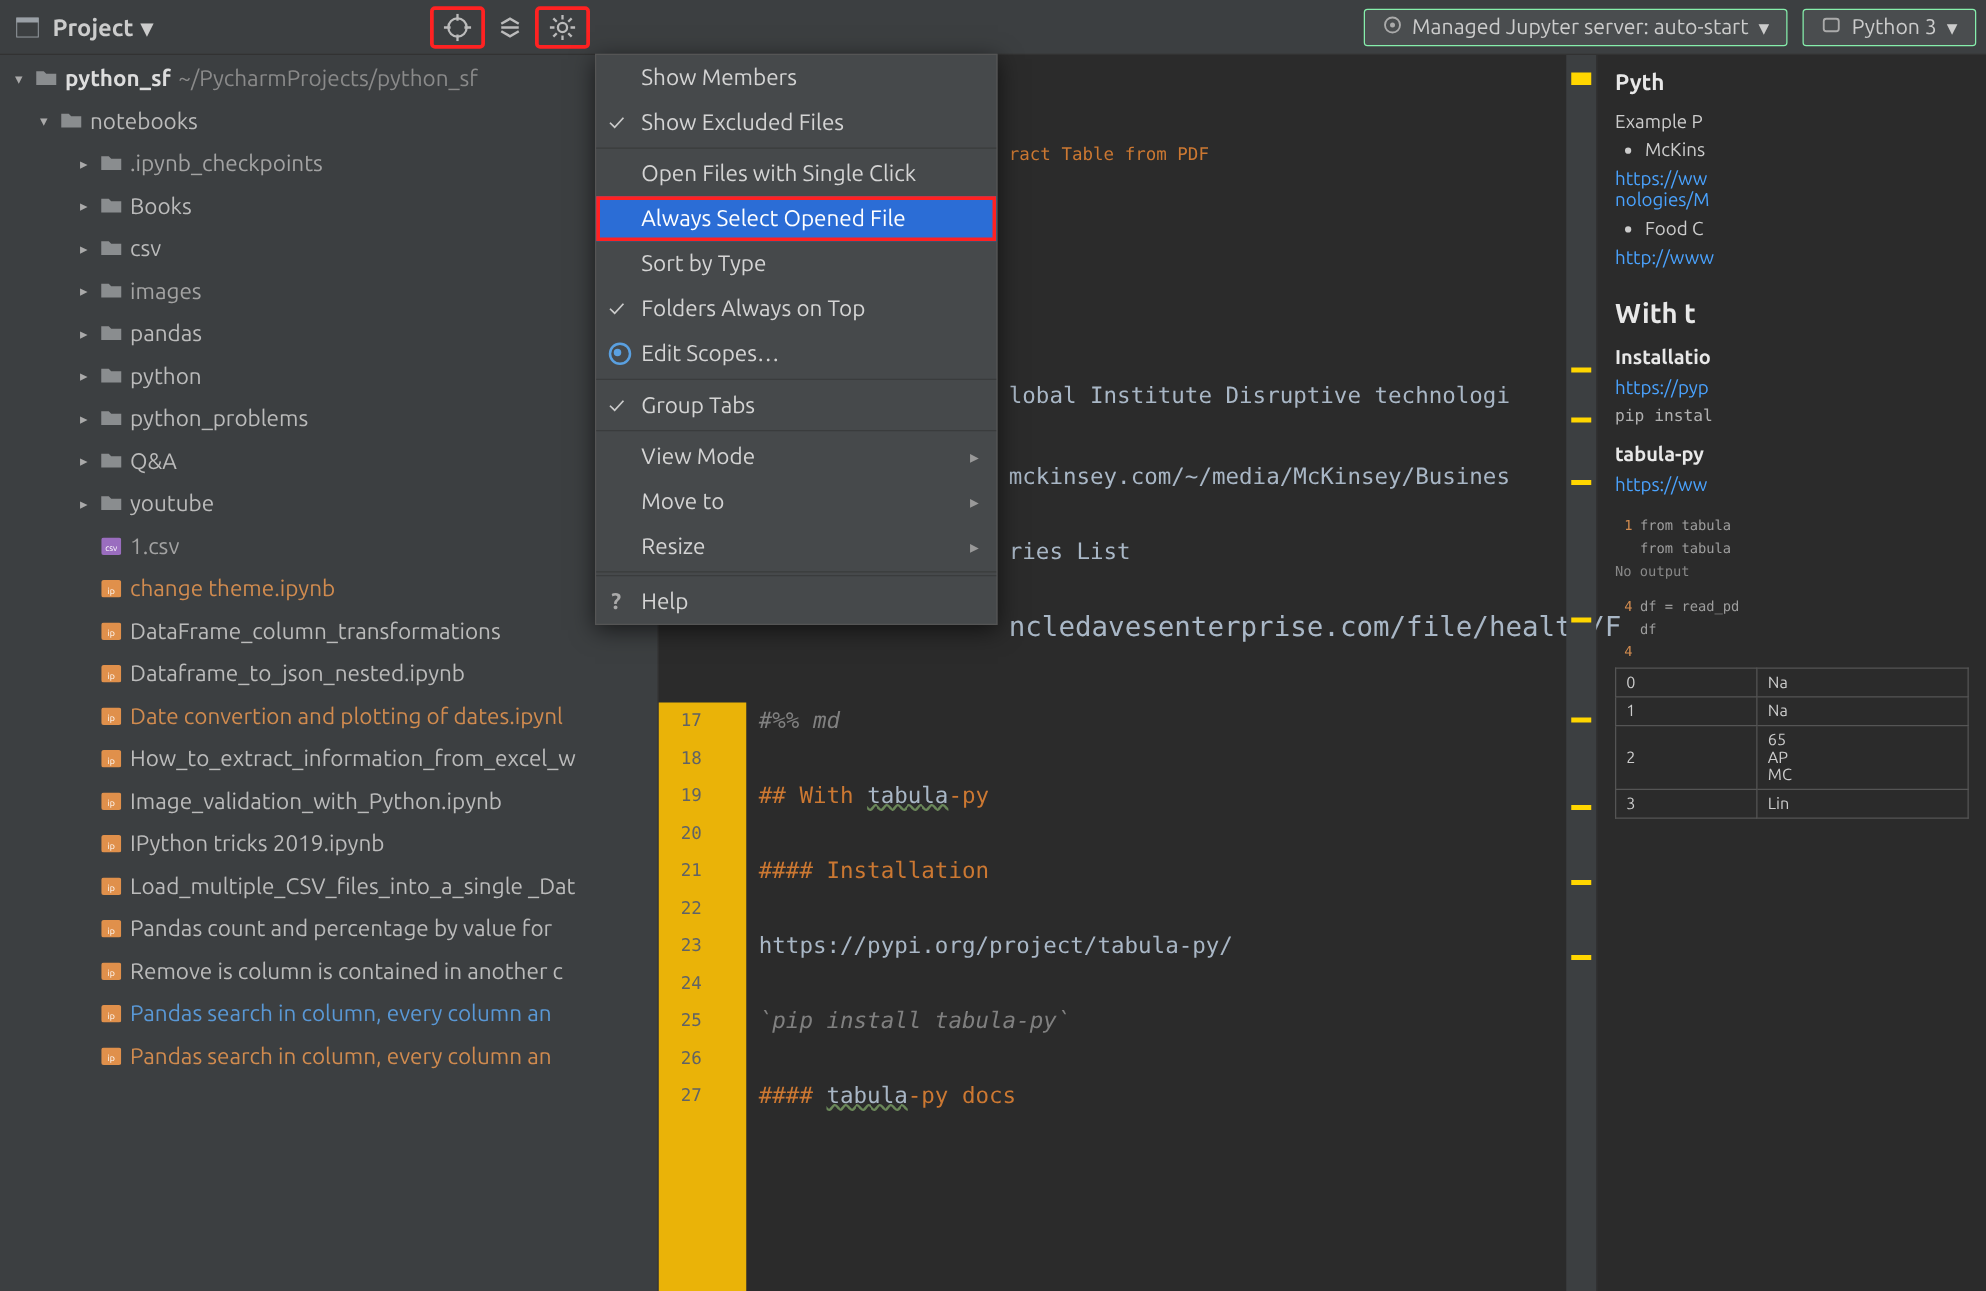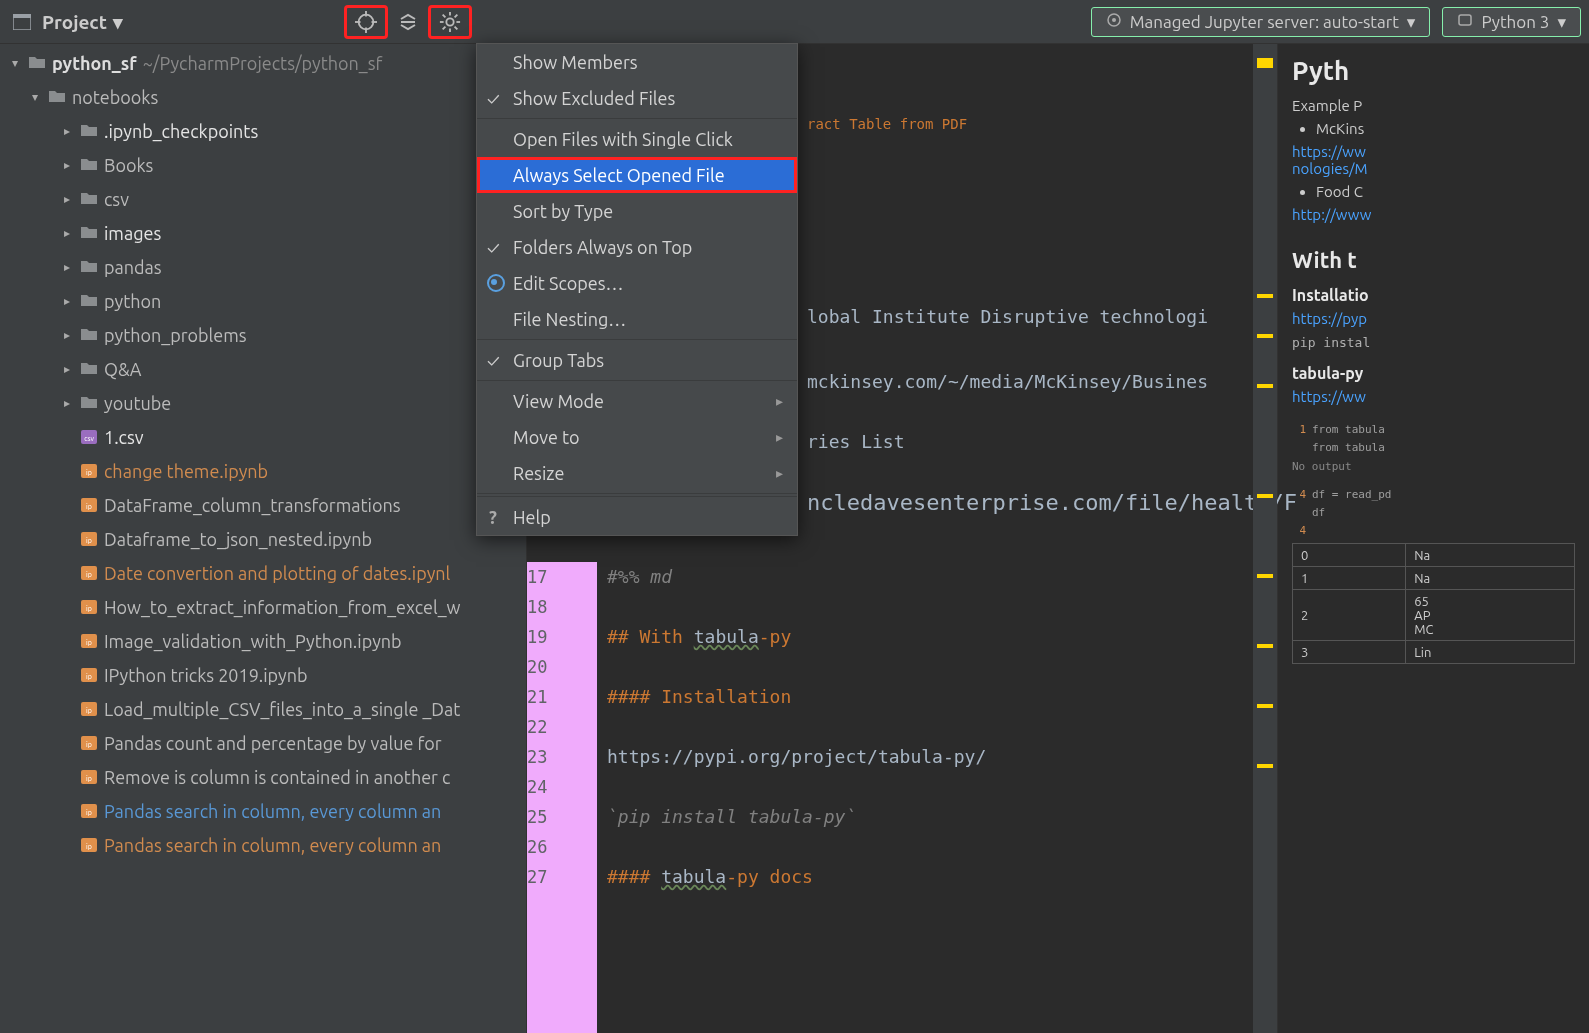--- a/index.html
+++ b/index.html
@@ -100,21 +100,21 @@
   align-items: center;
   justify-content: center;
   font-size: 12px;
   color: #aaa;
 }
 .folder-icon svg { width: 18px; height: 16px; }
 .file-icon { width: 18px; height: 16px; display:inline-flex; align-items:center; justify-content:center; }
 .label { font-size: 18px; }
 .label.bold { font-weight: 700; color: #ddd; }
 .label.orange { color: #d18b4f; }
-.label.olive { color: #e5e5e5; }
+.label.olive { color: #a3a3a3; }
 .label.blue { color: #5998d6; }
 .label.dim { color: #8a8a8a; font-size: 18px; }
 .indent-1 { padding-left: 28px; }
 .indent-2 { padding-left: 60px; }
 
 .editor {
   flex: 1;
   background: #2b2b2b;
   position: relative;
   display: flex;
@@ -123,25 +123,25 @@
 .editor-top-dark {
   height: 12px; background:#2b2b2b;
 }
 .editor-content {
   position: relative;
   flex: 1;
   display: flex;
 }
 .gutter {
   width: 70px;
-  background: #f0abfc;
-  text-align: left;
+  background: #eab308;
+  text-align: center;
   padding-right: 18px;
   color: #606366;
-  font-size: 17px;
+  font-size: 14px;
   font-family: "DejaVu Sans Mono","Consolas",monospace;
 }
 .gutter-line { height: 30px; line-height: 30px; }
 .code {
   flex: 1;
   font-family: "DejaVu Sans Mono","Consolas",monospace;
   font-size: 18px;
   color: #a9b7c6;
   position: relative;
 }
@@ -163,21 +163,21 @@
 .rightpanel {
   width: 312px;
   background: #2b2b2b;
   border-left: 1px solid #323232;
   padding: 12px 14px;
   overflow: hidden;
   color: #ccc;
   font-size: 15px;
 }
 .rightpanel h1 {
-  font-size: 26px; font-weight: 700; color: #e8e8e8; margin-bottom: 12px;
+  font-size: 18px; font-weight: 700; color: #e8e8e8; margin-bottom: 12px;
 }
 .rightpanel h2 {
   font-size: 22px; font-weight: 700; color: #e8e8e8; margin-top: 24px; margin-bottom: 10px;
 }
 .rightpanel h4 {
   font-size: 16px; font-weight: 700; color: #e8e8e8; margin-top: 14px; margin-bottom: 6px;
 }
 .rightpanel .link { color: #4aa3ff; }
 .rightpanel ul { list-style: disc; padding-left: 24px; margin: 6px 0; }
 .rightpanel .mono { font-family: monospace; font-size: 13px; color: #b0b0b0; }
@@ -655,21 +655,20 @@
 
 <div class="context-menu">
   <div class="menu-item">Show Members</div>
   <div class="menu-item has-check">Show Excluded Files</div>
   <div class="menu-sep"></div>
   <div class="menu-item">Open Files with Single Click</div>
   <div class="menu-item selected highlight-red-inner">Always Select Opened File</div>
   <div class="menu-item">Sort by Type</div>
   <div class="menu-item has-check">Folders Always on Top</div>
   <div class="menu-item has-radio">Edit Scopes…</div>
-  <div class="menu-item">File Nesting…</div>
   <div class="menu-sep"></div>
   <div class="menu-item has-check">Group Tabs</div>
   <div class="menu-sep"></div>
   <div class="menu-item">
       <span>View Mode</span>
       <span class="sub-arrow">▸</span>
     </div>
   <div class="menu-item">
       <span>Move to</span>
       <span class="sub-arrow">▸</span>

